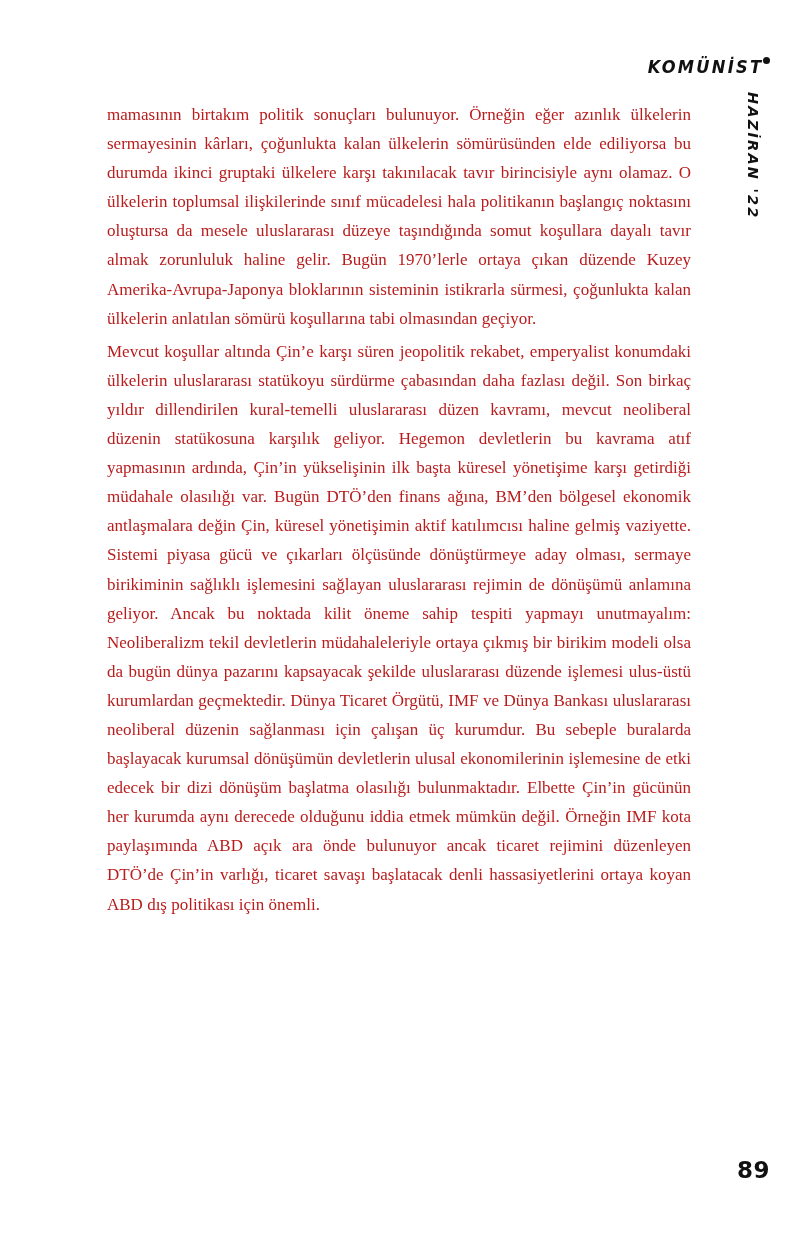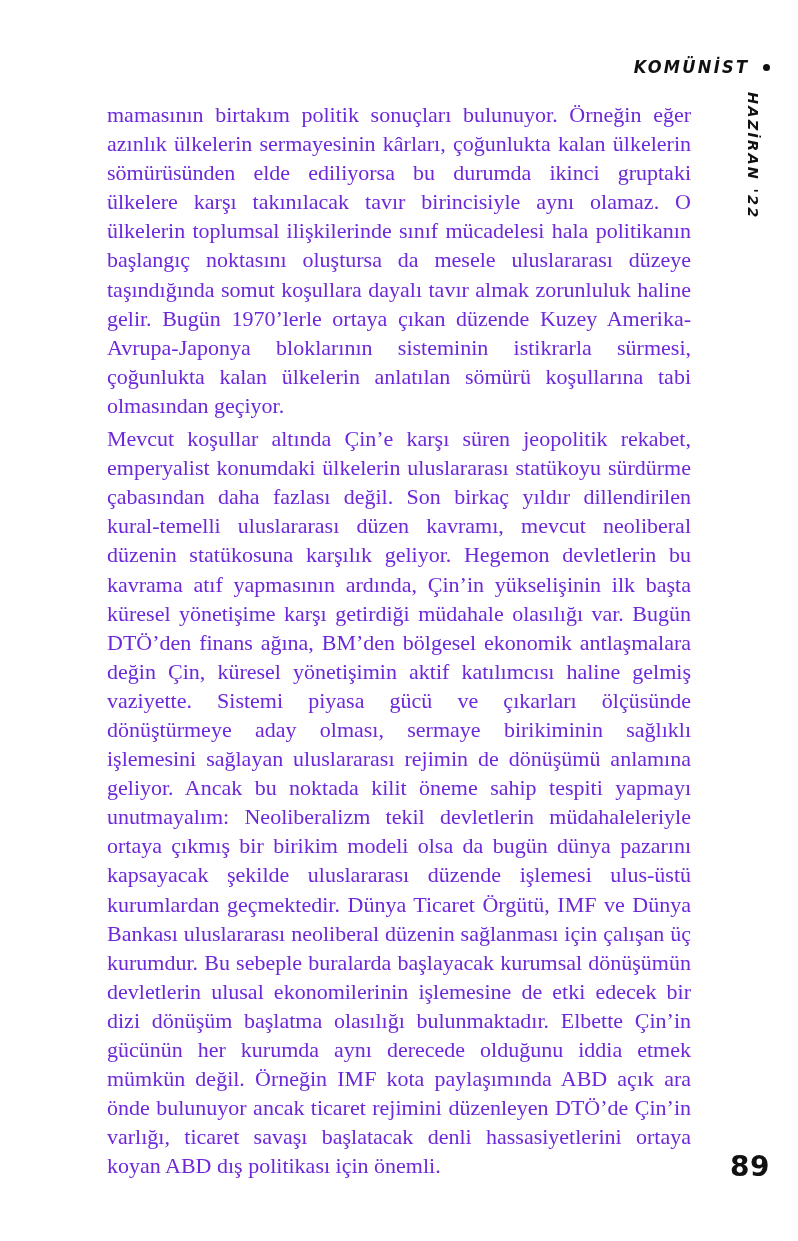--- a/index.html
+++ b/index.html
@@ -21,22 +21,22 @@
     position: absolute;
     inset: 0;
   }
 
   
   .running-head {
     position: absolute;
     top: 56px;
     right: 28px;
     display: flex;
-    align-items: center;
-    gap: 14px;
+    align-items: flex-start;
+    gap: 0;
     white-space: nowrap;
   }
   .running-head-title {
     font-family: "DejaVu Sans", "Liberation Sans", sans-serif;
     font-weight: bold;
     font-style: italic;
     font-size: 18.5px;
     letter-spacing: 2.6px;
     color: #111111;
     transform: scaleX(0.88);
@@ -71,40 +71,40 @@
 
   
   .text-column {
     position: absolute;
     left: 107px;
     top: 100px;
     width: 584px;
   }
   .body-paragraph {
     margin: 0;
-    font-size: 22px;
+    font-size: 17px;
     line-height: 29.1px;
     text-align: justify;
     text-justify: inter-word;
     hyphens: none;
-    color: #6d28d9;
+    color: #b91c1c;
     text-indent: 0;
   }
   .body-paragraph + .body-paragraph {
     margin-top: 4px;
   }
 
   
   .folio {
     position: absolute;
     right: 28px;
     bottom: 58px;
     font-family: "DejaVu Sans", "Liberation Sans", sans-serif;
     font-weight: bold;
-    font-size: 28px;
+    font-size: 23px;
     color: #111111;
     letter-spacing: 0.5px;
   }
 </style>
 </head>
 <body>
 
 <div class="page">
 
   <div class="running-head">

